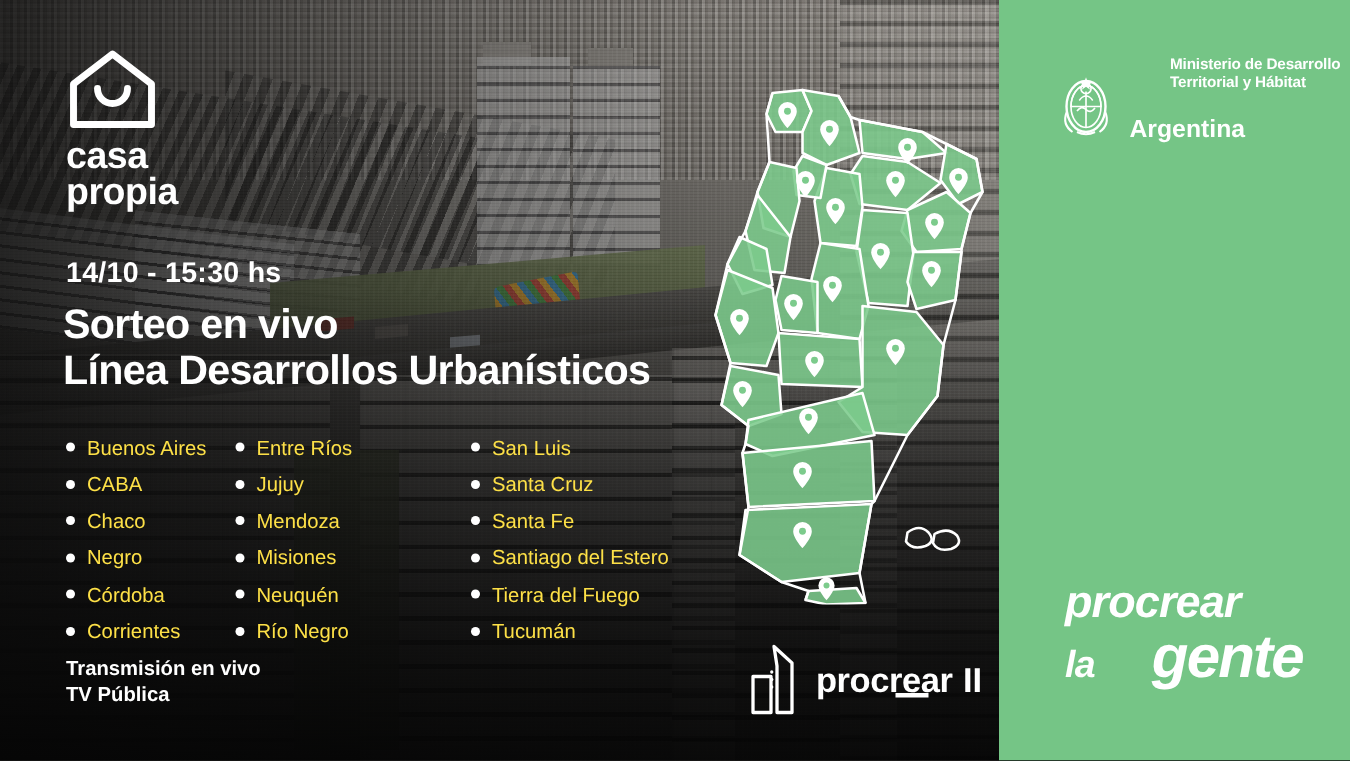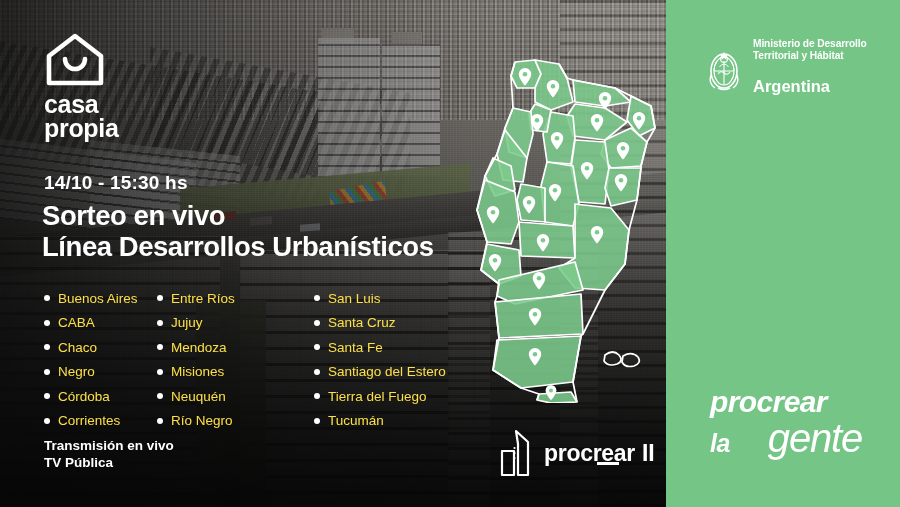--- a/index.html
+++ b/index.html
@@ -172,28 +172,28 @@
   .map-wrap { position:absolute; left:455px; top:58px; width:215px; height:345px; }
 
   
   #green-panel {
     position:absolute; left:666px; top:0; width:234px; height:507px;
     background:#75c586;
   }
   .gov-logo { position:absolute; left:38px; top:38px; display:flex; align-items:center; }
   .gov-text { margin-left:9px; color:#fff; }
   .gov-ministry { font-size:10.2px; font-weight:700; line-height:12.4px; letter-spacing:-.1px; }
-  .gov-ministry span { display:block; white-space:nowrap; }
+  .gov-ministry span { display:block; white-space:nowrap;margin-left:27px; }
   .gov-country { font-size:16.5px; font-weight:700; line-height:19px; margin-top:14px; }
 
   .slogan { position:absolute; left:44px; top:386px; color:#fff; }
   .slogan-1 { font-size:30px; font-weight:700; font-style:italic; line-height:32px; letter-spacing:-.6px; }
   .slogan-2row { display:flex; align-items:baseline; margin-top:-2px;gap:36px; }
   .slogan-la { font-size:25px; font-weight:700; font-style:italic; letter-spacing:-.5px; }
-  .slogan-gente { font-size:40px; font-weight:400; font-style:italic; letter-spacing:-1.2px; margin-left:2px; }
+  .slogan-gente { font-size:40px; font-weight:700; font-style:italic; letter-spacing:-1.2px; margin-left:2px; }
 </style>
 </head>
 <body>
 
 <div id="poster">
 
   <div id="photo-panel">
     <div class="ph-layer ph-sky"></div>
     <div class="ph-layer ph-farcity"></div>
     <div class="ph-roofA"></div>

